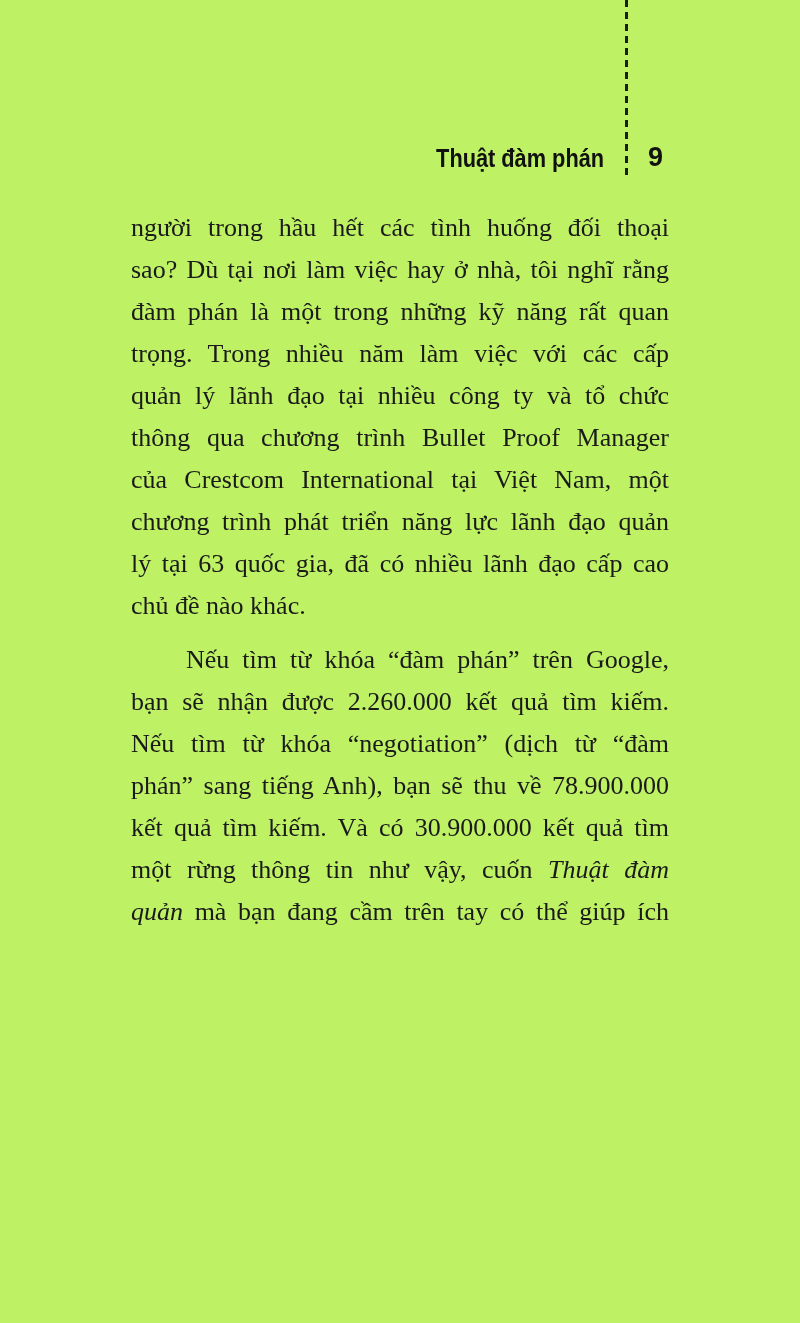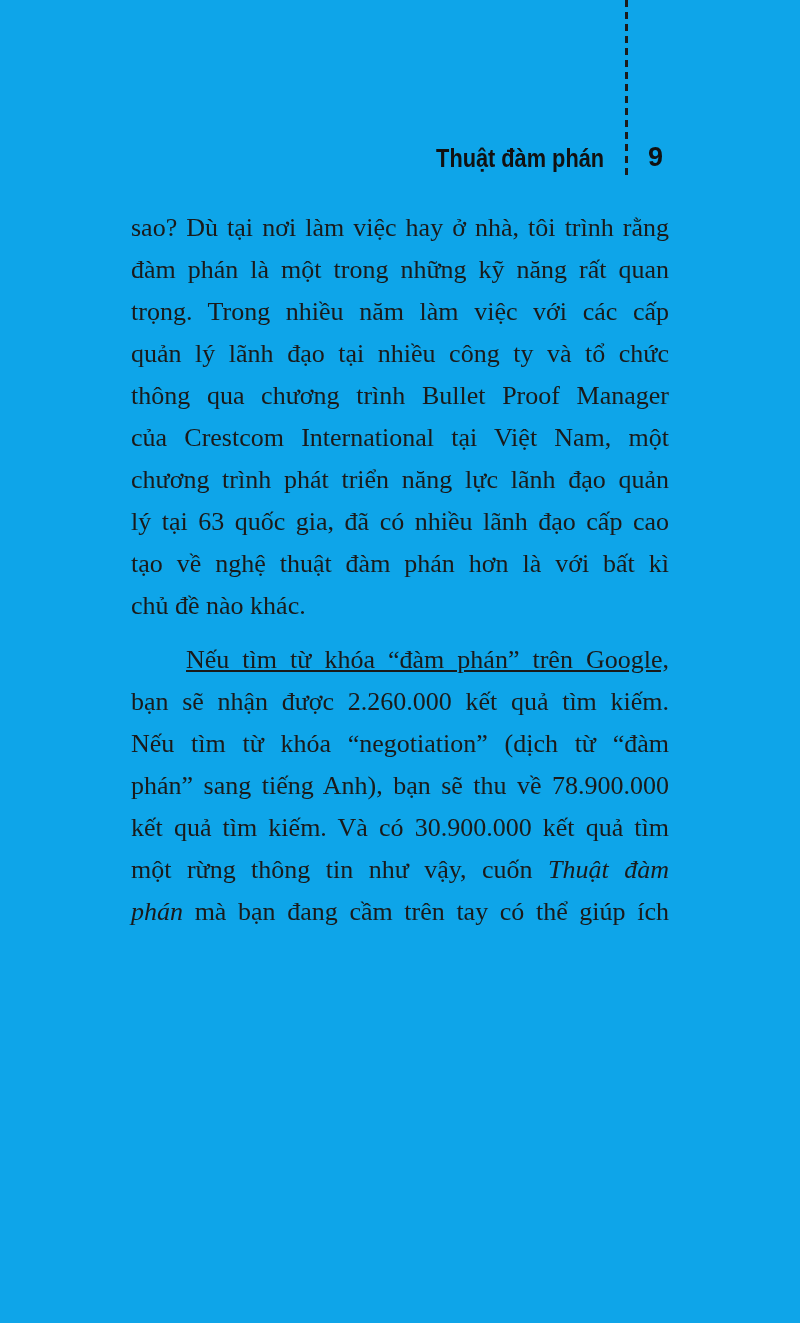--- a/index.html
+++ b/index.html
@@ -8,21 +8,21 @@
     height: 1323px;
     background: #ffffff;
     position: relative;
     overflow: hidden;
     font-family: "Liberation Serif", serif;
     color: #1a1a1a;
   }
   .page {
     position: absolute;
     inset: 0;
-    background: #0ea5e9;
+    background: #bef264;
   }
   
   .running-header {
     position: absolute;
     top: 0;
     left: 0;
     width: 800px;
     height: 180px;
   }
   .header-title {
@@ -86,35 +86,35 @@
 <div class="page">
 
   <div class="running-header">
     <div class="header-title">Thuật đàm phán</div>
     <div class="header-rule"></div>
     <div class="page-number">9</div>
   </div>
 
   <div class="body-text" id="body-text">
       <div class="paragraph">
-        <div class="line j"><span>sao? Dù tại nơi làm việc hay ở nhà, tôi trình rằng</span></div>
+        <div class="line j"><span>người trong hầu hết các tình huống đối thoại</span></div>
+        <div class="line j"><span>sao? Dù tại nơi làm việc hay ở nhà, tôi nghĩ rằng</span></div>
         <div class="line j"><span>đàm phán là một trong những kỹ năng rất quan</span></div>
         <div class="line j"><span>trọng. Trong nhiều năm làm việc với các cấp</span></div>
         <div class="line j"><span>quản lý lãnh đạo tại nhiều công ty và tổ chức</span></div>
         <div class="line j"><span>thông qua chương trình Bullet Proof Manager</span></div>
         <div class="line j"><span>của Crestcom International tại Việt Nam, một</span></div>
         <div class="line j"><span>chương trình phát triển năng lực lãnh đạo quản</span></div>
         <div class="line j"><span>lý tại 63 quốc gia, đã có nhiều lãnh đạo cấp cao</span></div>
-        <div class="line j"><span>tạo về nghệ thuật đàm phán hơn là với bất kì</span></div>
         <div class="line"><span>chủ đề nào khác.</span></div>
       </div>
       <div class="paragraph">
-        <div class="line j" style="padding-left: 55px; text-decoration: underline;"><span>Nếu tìm từ khóa “đàm phán” trên Google,</span></div>
+        <div class="line j" style="padding-left: 55px;"><span>Nếu tìm từ khóa “đàm phán” trên Google,</span></div>
         <div class="line j"><span>bạn sẽ nhận được 2.260.000 kết quả tìm kiếm.</span></div>
         <div class="line j"><span>Nếu tìm từ khóa “negotiation” (dịch từ “đàm</span></div>
         <div class="line j"><span>phán” sang tiếng Anh), bạn sẽ thu về 78.900.000</span></div>
         <div class="line j"><span>kết quả tìm kiếm. Và có 30.900.000 kết quả tìm</span></div>
         <div class="line j"><span>một rừng thông tin như vậy, cuốn </span><em>Thuật đàm</em></div>
-        <div class="line j"><em>phán</em><span> mà bạn đang cầm trên tay có thể giúp ích</span></div>
+        <div class="line j"><em>quản</em><span> mà bạn đang cầm trên tay có thể giúp ích</span></div>
       </div>
     </div>
 
 </div>
 
 </body></html>

